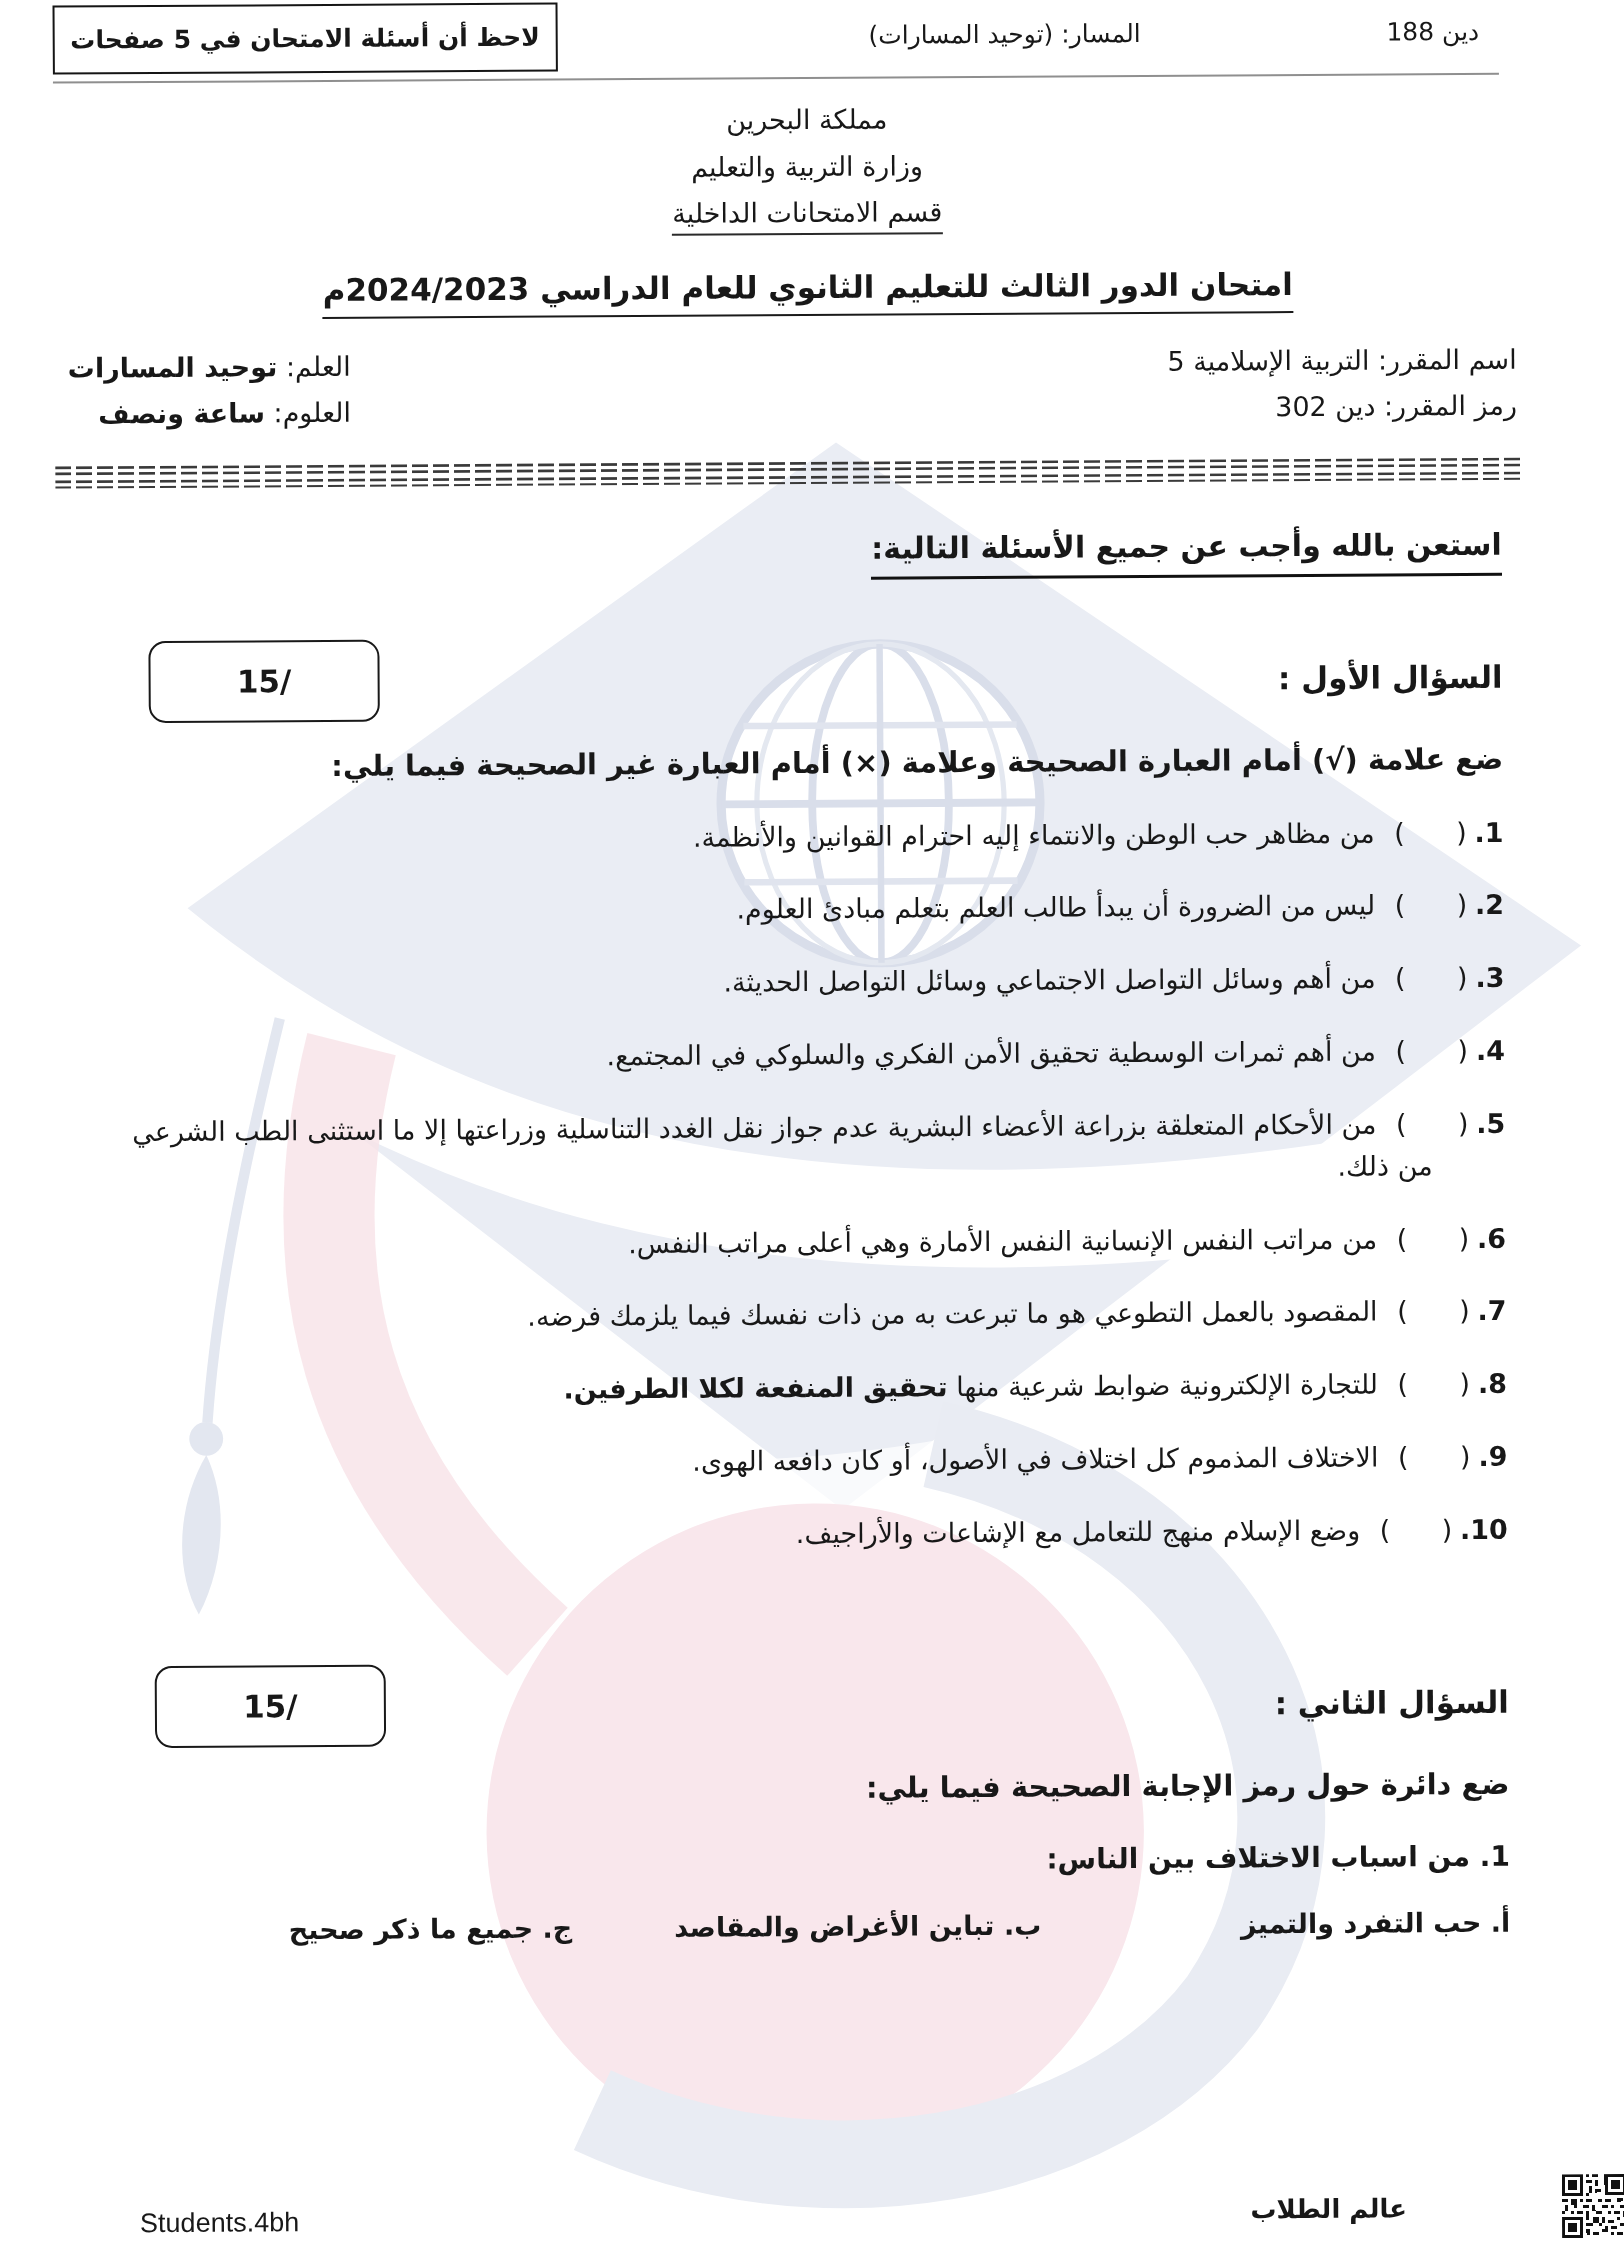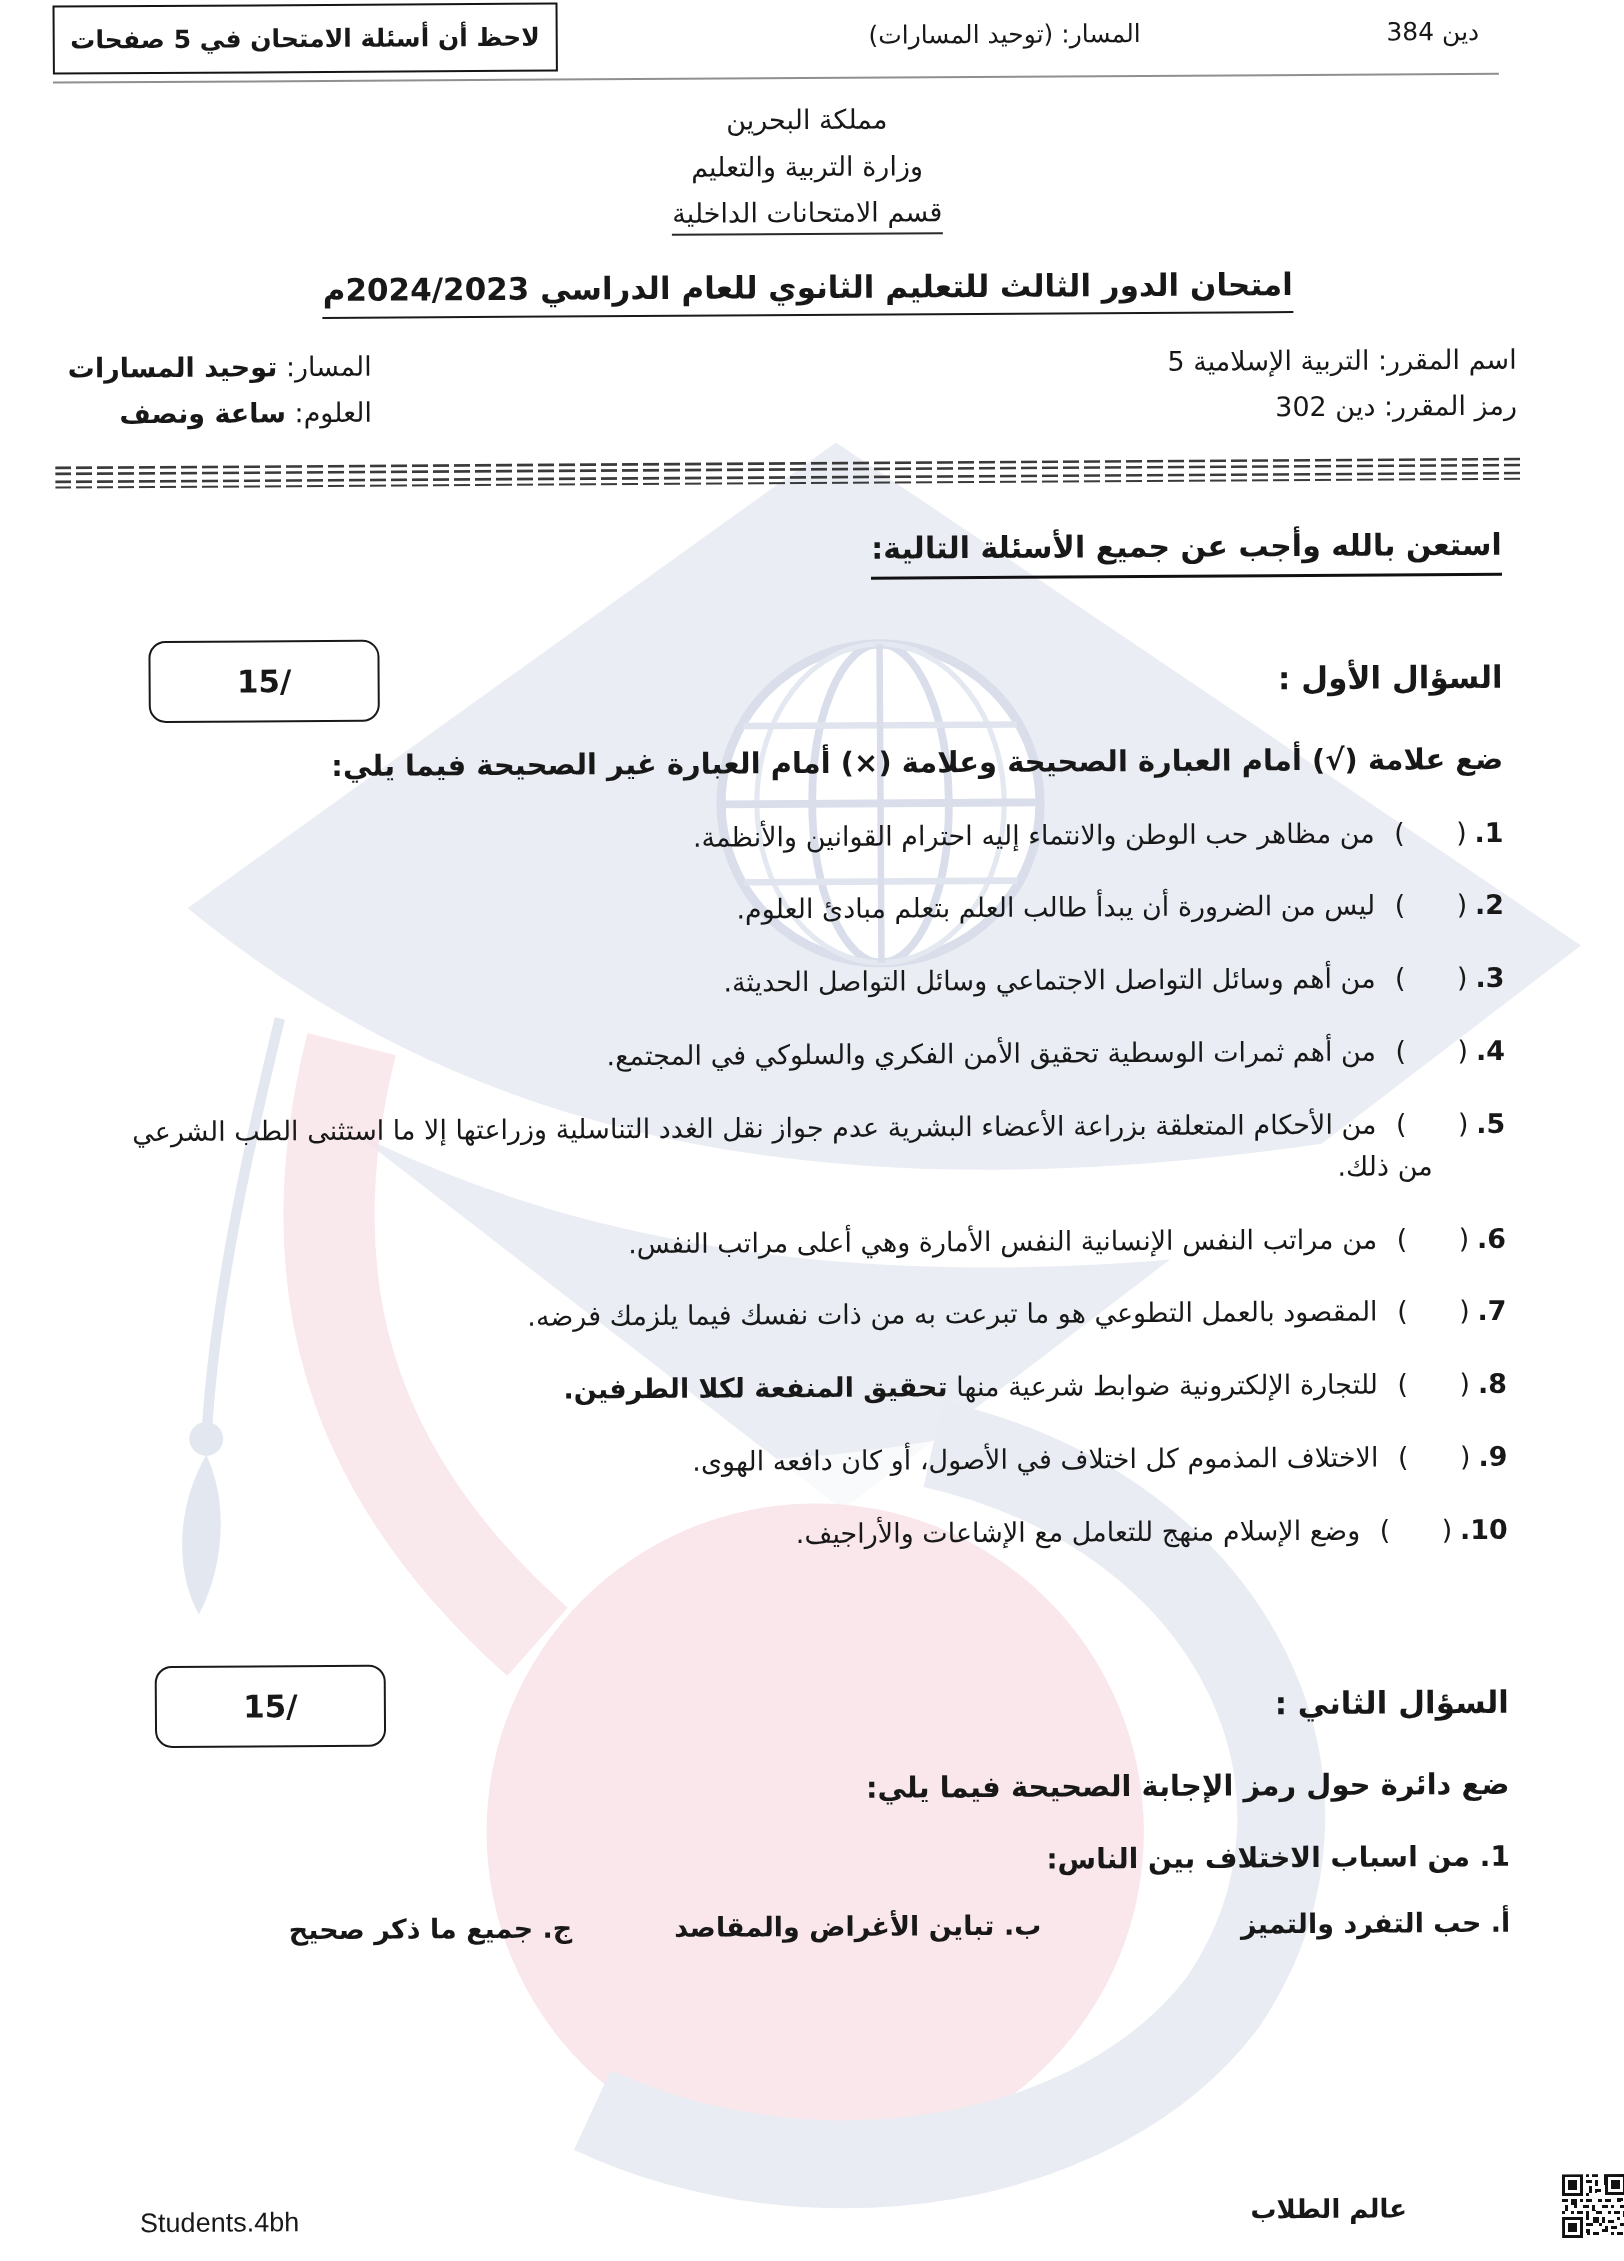--- a/index.html
+++ b/index.html
@@ -100,21 +100,21 @@
         <path d="M 313,2230 C 268,2305 262,2405 300,2475 C 338,2405 348,2305 313,2230 Z" fill="#e3e7f0"></path>
       </g>
       <path d="M 540,1600 C 450,1950 520,2250 820,2520" stroke="#f7e2e7" stroke-width="140" fill="none" opacity="0.8"></path>
       <circle cx="1245" cy="2815" r="505" fill="#f9e7ec"></circle>
       <path d="M 1430,2220 C 1900,2330 2090,2760 1870,3080 C 1680,3330 1240,3400 900,3240" stroke="#e9ecf3" stroke-width="135" fill="none"></path>
     </svg>
 
     <div class="content">
 
       <header class="topbar">
-        <span class="h-code">دين 384</span>
+        <span class="h-code">دين 188</span>
         <span class="h-track">المسار: (توحيد المسارات)</span>
         <span class="h-page">صفحة ( 1 )</span>
         <div class="notebox">
           <span>لاحظ أن أسئلة الامتحان في 5 صفحات</span>
         </div>
       </header>
 
       <div class="ministry">
         <div>مملكة البحرين</div>
         <div>وزارة التربية والتعليم</div>
@@ -124,21 +124,21 @@
       <div class="examtitle">
         <span>امتحان الدور الثالث للتعليم الثانوي للعام الدراسي 2024/2023م</span>
       </div>
 
       <div class="course">
         <div class="col">
           <div class="line">اسم المقرر: التربية الإسلامية 5</div>
           <div class="line">رمز المقرر: دين 302</div>
         </div>
         <div class="col">
-          <div class="line"><span>المسار:</span> <b>توحيد المسارات</b></div>
+          <div class="line"><span>العلم:</span> <b>توحيد المسارات</b></div>
           <div class="line"><span>العلوم:</span> <b>ساعة ونصف</b></div>
         </div>
       </div>
 
       <div class="sep">
         <div class="dash"></div>
         <div class="dash"></div>
       </div>
 
       <div class="bismillah">

